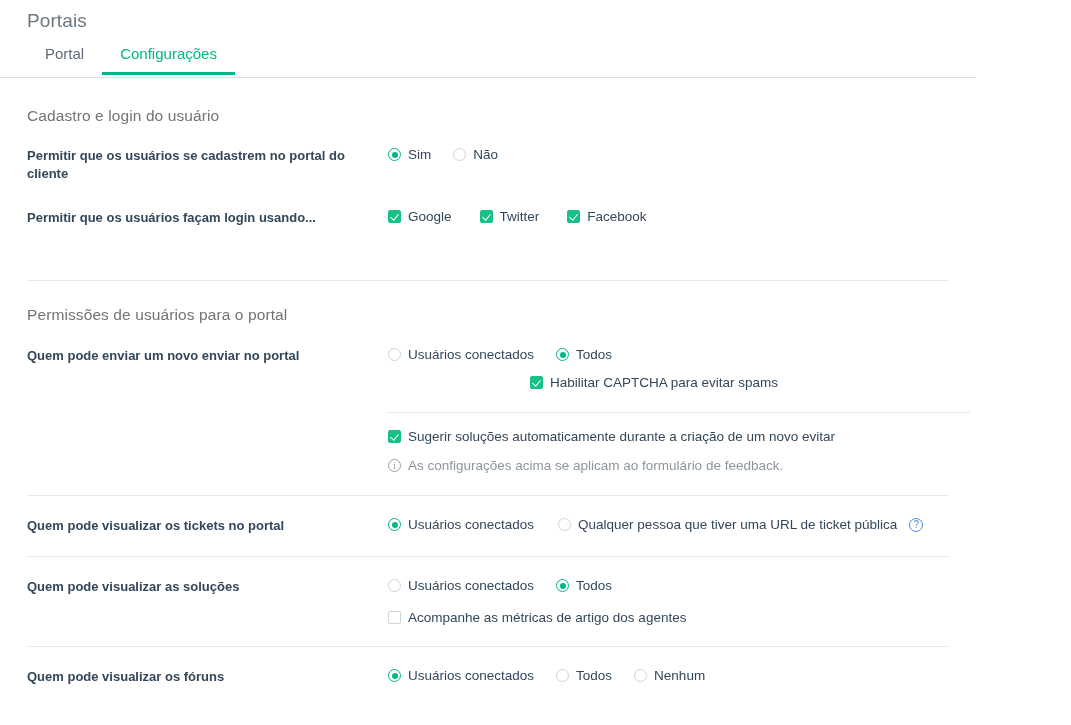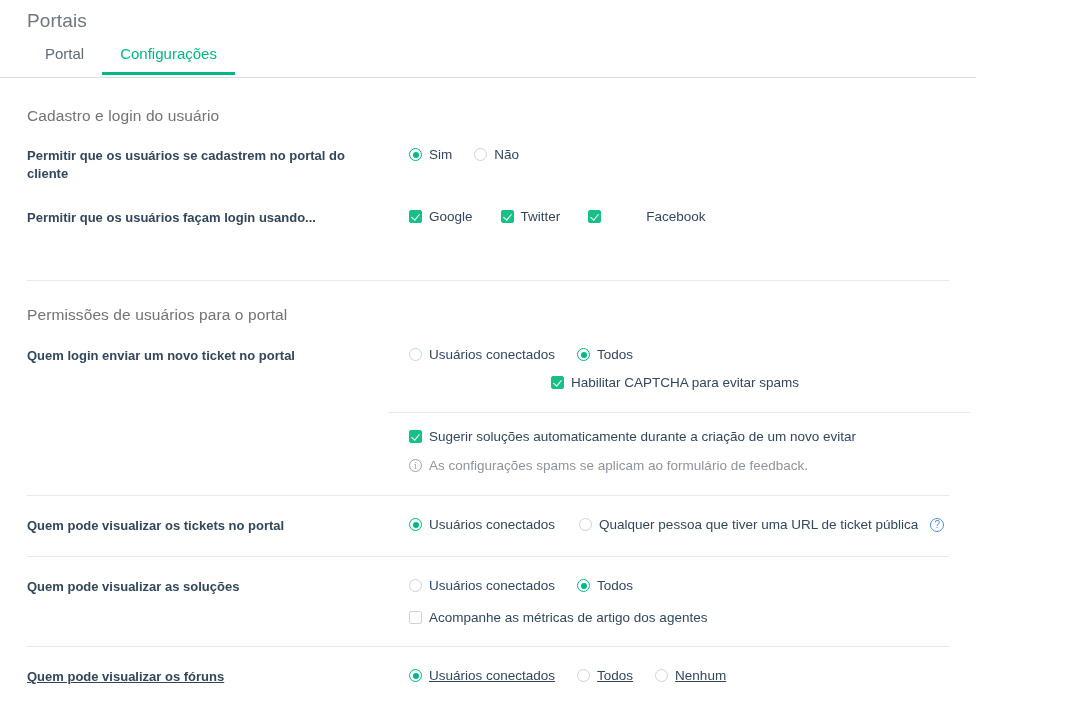--- a/index.html
+++ b/index.html
@@ -94,21 +94,20 @@
     font-size: 13px;
     font-weight: bold;
     color: #33475b;
     line-height: 18px;
     padding-right: 10px;
     box-sizing: border-box;
   }
   .row-controls {
     flex: 1 1 auto;
     min-width: 0;
-    margin-left: 21px;
   }
 
   .control-line {
     display: flex;
     align-items: center;
     flex-wrap: nowrap;
   }
 
   
   .opt {
@@ -264,38 +263,38 @@
       <div class="row-controls">
         <div class="control-line">
           <label class="opt">
             <span class="cbox on"></span>
             <span class="lbl">Google</span>
           </label>
           <label class="opt" style="margin-left:28px;">
             <span class="cbox on"></span>
             <span class="lbl">Twitter</span>
           </label>
-          <label class="opt" style="margin-left:28px;gap:38px;">
+          <label class="opt" style="margin-left:28px;">
             <span class="cbox on"></span>
             <span class="lbl">Facebook</span>
           </label>
         </div>
       </div>
     </div>
   </div>
 
   <div class="divider-full" style="margin-top:53px;"></div>
 
   <div class="section" style="padding-top:25px;">
     <h2 class="section-title">Permissões de usuários para o portal</h2>
   </div>
 
   <div class="section" style="padding-top:23px;">
     <div class="row">
-      <div class="row-label">Quem login enviar um novo ticket no portal</div>
+      <div class="row-label">Quem pode enviar um novo enviar no portal</div>
       <div class="row-controls">
         <div class="control-line">
           <label class="opt">
             <span class="radio"></span>
             <span class="lbl">Usuários conectados</span>
           </label>
           <label class="opt" style="margin-left:22px;">
             <span class="radio on"></span>
             <span class="lbl">Todos</span>
           </label>
@@ -317,21 +316,21 @@
       <div class="row-label"></div>
       <div class="row-controls">
         <div class="control-line">
           <label class="opt">
             <span class="cbox on"></span>
             <span class="lbl">Sugerir soluções automaticamente durante a criação de um novo evitar</span>
           </label>
         </div>
         <div class="note" style="margin-top:14px;">
           <span class="icon-info">i</span>
-          <span class="txt">As configurações spams se aplicam ao formulário de feedback.</span>
+          <span class="txt">As configurações acima se aplicam ao formulário de feedback.</span>
         </div>
       </div>
     </div>
   </div>
 
   <div class="divider-full" style="margin-top:22px;"></div>
 
   <div class="section" style="padding-top:21px;">
     <div class="row">
       <div class="row-label">Quem pode visualizar os tickets no portal</div>
@@ -372,21 +371,21 @@
             <span class="cbox"></span>
             <span class="lbl">Acompanhe as métricas de artigo dos agentes</span>
           </label>
         </div>
       </div>
     </div>
   </div>
 
   <div class="divider-full" style="margin-top:21px;"></div>
 
-  <div class="section" style="padding-top:21px;text-decoration:underline;">
+  <div class="section" style="padding-top:21px;">
     <div class="row">
       <div class="row-label">Quem pode visualizar os fóruns</div>
       <div class="row-controls">
         <div class="control-line">
           <label class="opt">
             <span class="radio on"></span>
             <span class="lbl">Usuários conectados</span>
           </label>
           <label class="opt" style="margin-left:22px;">
             <span class="radio"></span>

